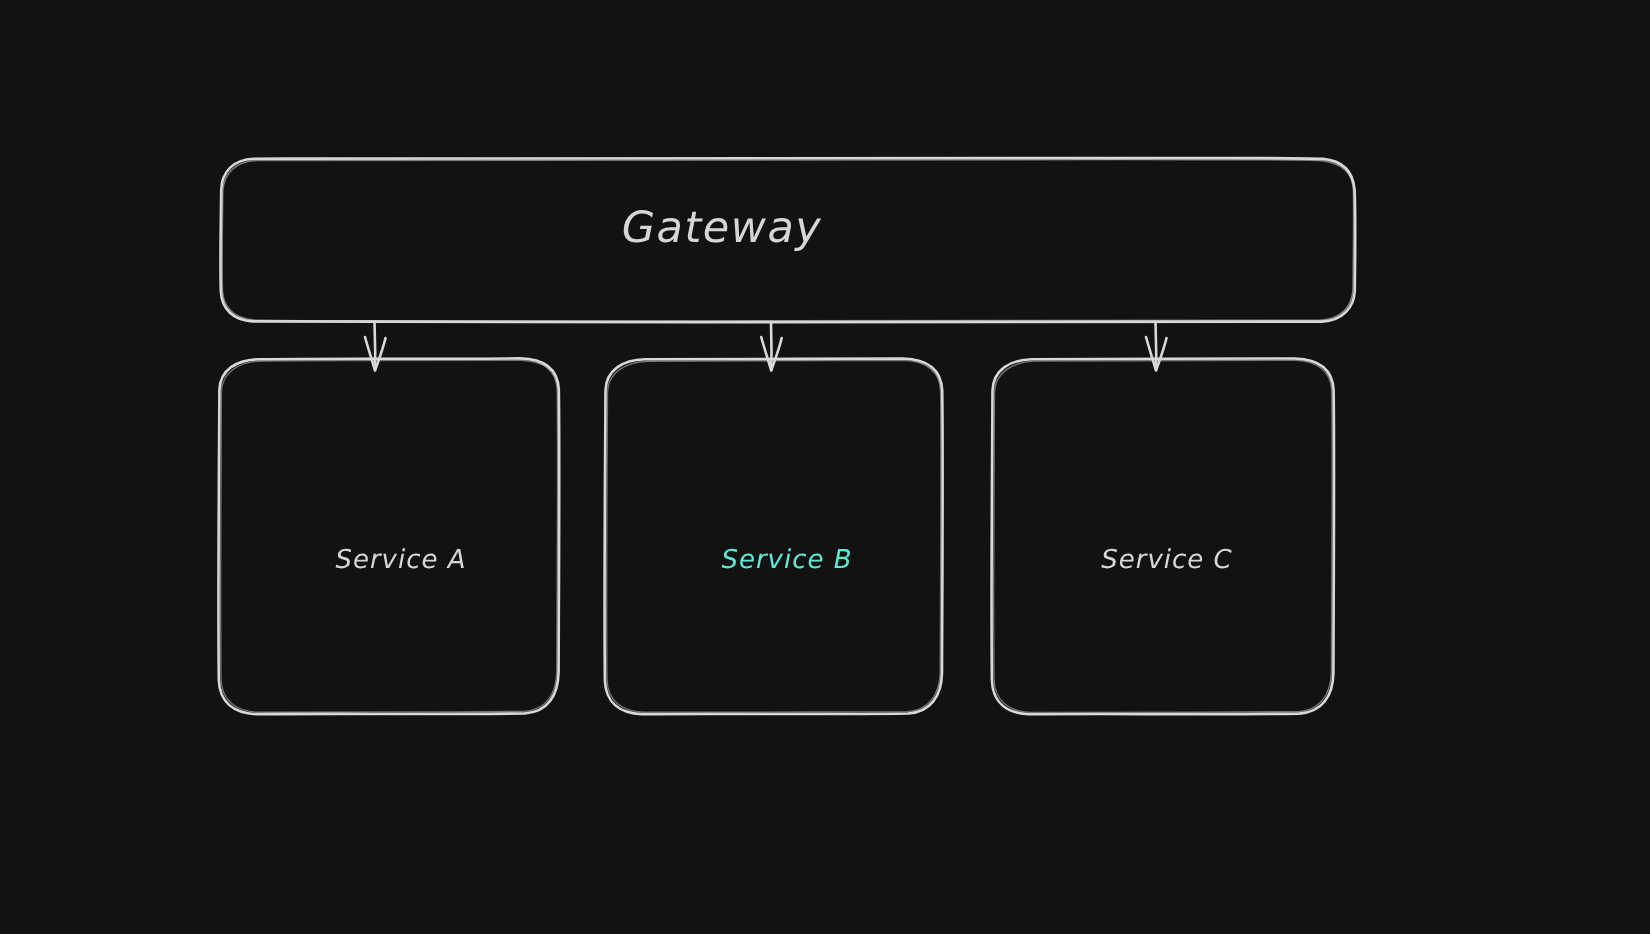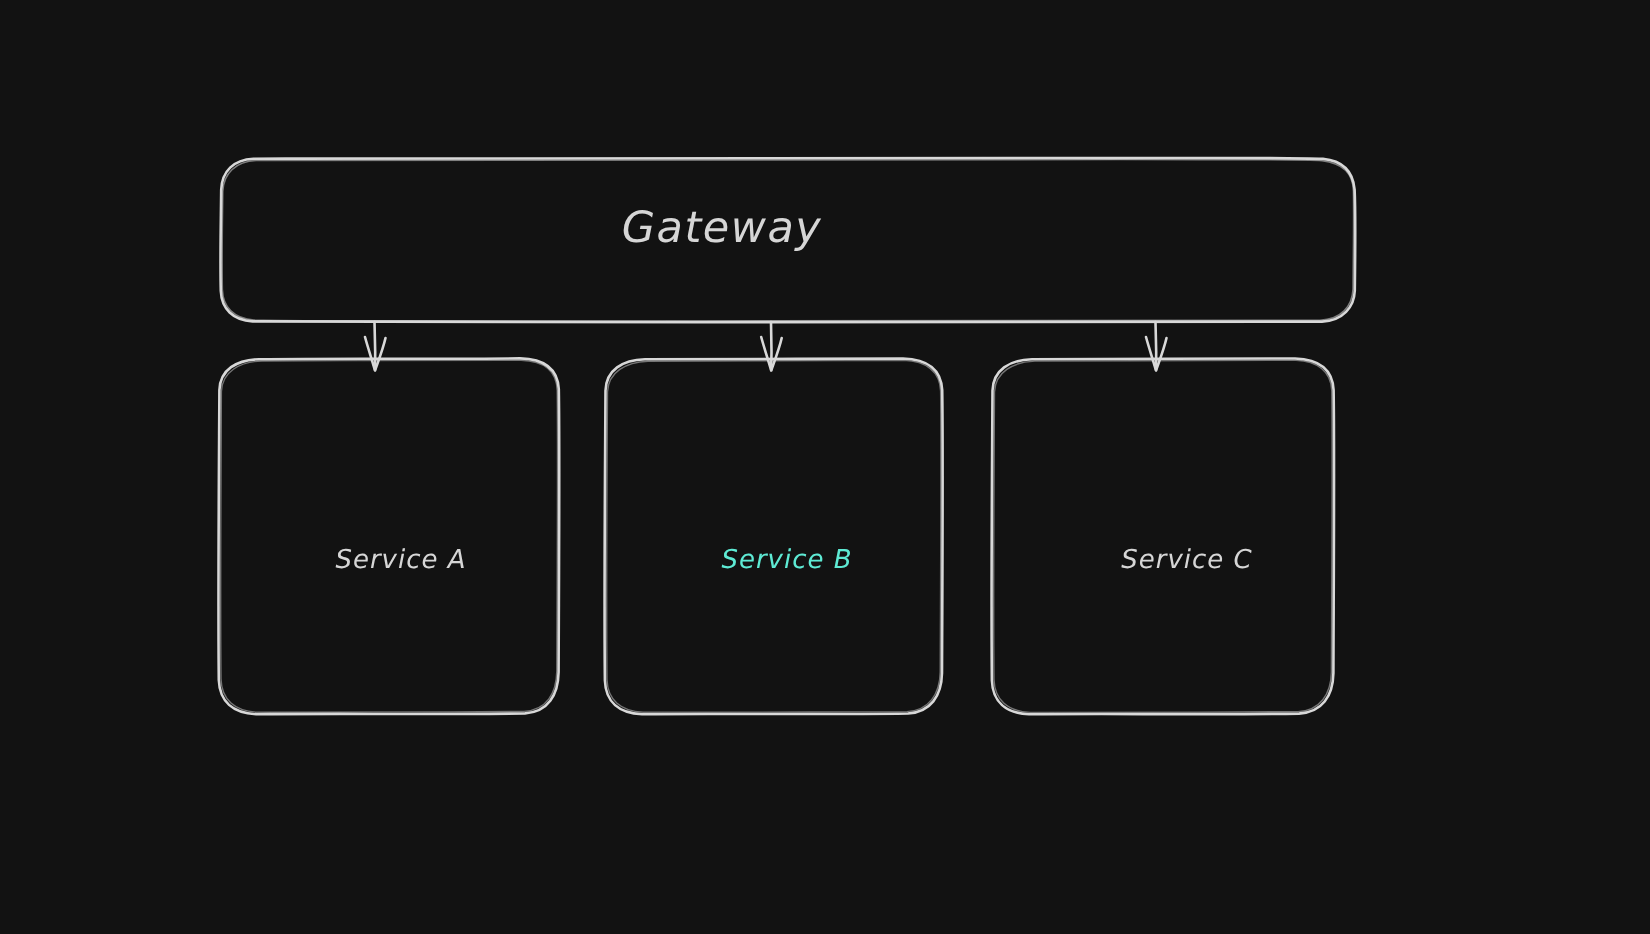--- a/index.html
+++ b/index.html
@@ -168,20 +168,20 @@
     </g>
 
   </svg>
 
   <div class="node-label title" style="left: 722px; top: 228px; color: rgb(214, 214, 214);">Gateway</div>
 
   <div class="node-label sub" style="left: 388px; top: 560px; color: rgb(214, 214, 214); margin-left: 13px;">Service A</div>
 
   <div class="node-label sub" style="left: 787px; top: 560px; color: #5eead4;">Service B</div>
 
-  <div class="node-label sub" style="left: 1167px; top: 560px; color: rgb(214, 214, 214); margin-left: 20px;">Service C</div>
+  <div class="node-label sub" style="left: 1167px; top: 560px; color: rgb(214, 214, 214);">Service C</div>
 
   <div class="hit" style="left:221px; top:158px; width:1134px; height:164px;"></div>
   <div class="hit" style="left:228px; top:378px; width:355px; height:377px;"></div>
   <div class="hit" style="left:613px; top:378px; width:357px; height:377px;"></div>
   <div class="hit" style="left:1000px; top:378px; width:360px; height:377px;"></div>
 
 </div>
 
 </body></html>

